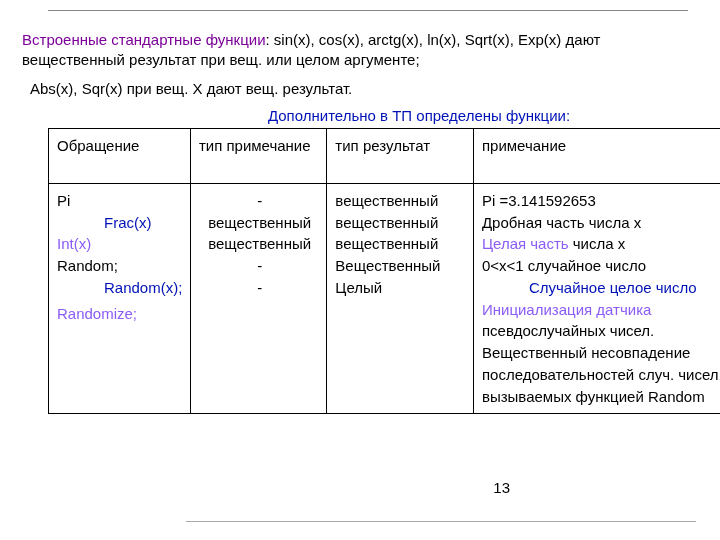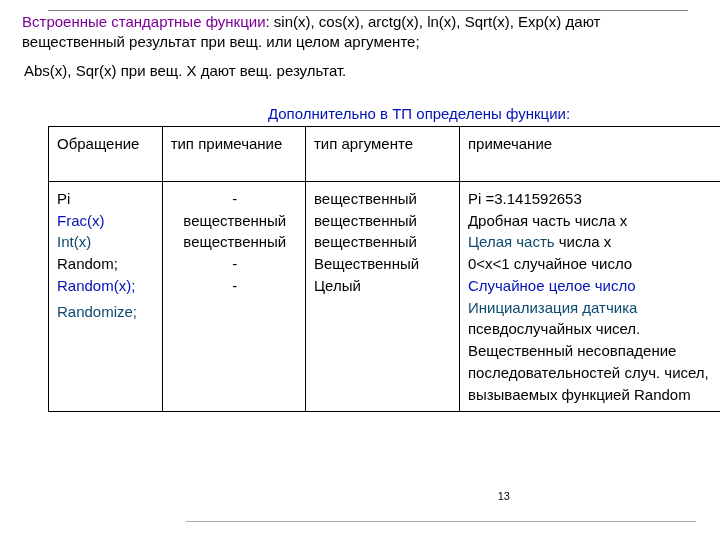--- a/index.html
+++ b/index.html
@@ -16,55 +16,55 @@
   }
   .top-line {
     position: absolute;
     left: 48px;
     top: 10px;
     width: 640px;
     height: 1px;
     background: #888;
   }
   .content {
-    padding: 12px 22px 0 22px;
+    padding: 30px 22px 0 22px;
   }
   .para {
     line-height: 1.35;
     margin-bottom: 8px;
   }
-  .red { color: #0c4a6e; }
+  .red { color: #8b5cf6; }
   .purple { color: #7c0099; }
-  .blue { color: #0012b7; }
+  .blue { color: #0012b7; margin-left: 47px; }
   .center-cap {
     text-align: center;
-    margin: 24px 0 4px 118px;
+    margin: 8px 0 4px 118px;
   }
   table {
     border-collapse: collapse;
     margin-left: 26px;
     margin-top: 4px;
     width: 704px;
   }
   td {
     border: 1.5px solid #000;
     vertical-align: top;
     padding: 6px 6px 6px 8px;
     line-height: 1.45;
   }
   .col0 { width: 92px; }
   .col1 { width: 120px; text-align: center; }
   .col2 { width: 130px; }
   .col3 { width: 260px; }
   .hdr td { height: 42px; }
   .page-num {
     position: absolute;
-    bottom: 38px;
+    bottom: 44px;
     right: 210px;
-    font-size: 11px;
+    font-size: 15px;
   }
   .foot-line {
     position: absolute;
     left: 186px;
     bottom: 18px;
     width: 510px;
     height: 1px;
     background: #aaa;
   }
   .left-align { text-align: left; }
@@ -73,30 +73,30 @@
 <body>
 
 <div class="top-line"></div>
 
 <div class="content">
 
   <div class="para">
     <span class="purple">Встроенные стандартные функции</span><span>: sin(x), cos(x), arctg(x), ln(x), Sqrt(x), Exp(x) дают вещественный результат при вещ. или целом аргументе;</span>
   </div>
 
-  <div class="para" style="margin-left:2px">Abs(x), Sqr(x) при вещ. X дают вещ. результат.</div>
+  <div class="para" style="margin-left:8px">Abs(x), Sqr(x) при вещ. X дают вещ. результат.</div>
 
   <div class="center-cap blue">Дополнительно в ТП определены функции:</div>
 
   <table>
     <tbody>
         <tr class="hdr">
       <td class="col0 left-align">Обращение</td>
       <td class="col1 left-align">тип примечание</td>
-      <td class="col2">тип аргументе</td>
+      <td class="col2">тип результат</td>
       <td class="col3">примечание</td>
     </tr>
     <tr>
       <td class="col0">
         <div>Pi</div>
         <div class="blue">Frac(x)</div>
         <div class="red">Int(x)</div>
         <div>Random;</div>
         <div class="blue">Random(x);</div>
         <div class="red" style="margin-top:4px">Randomize;</div>

